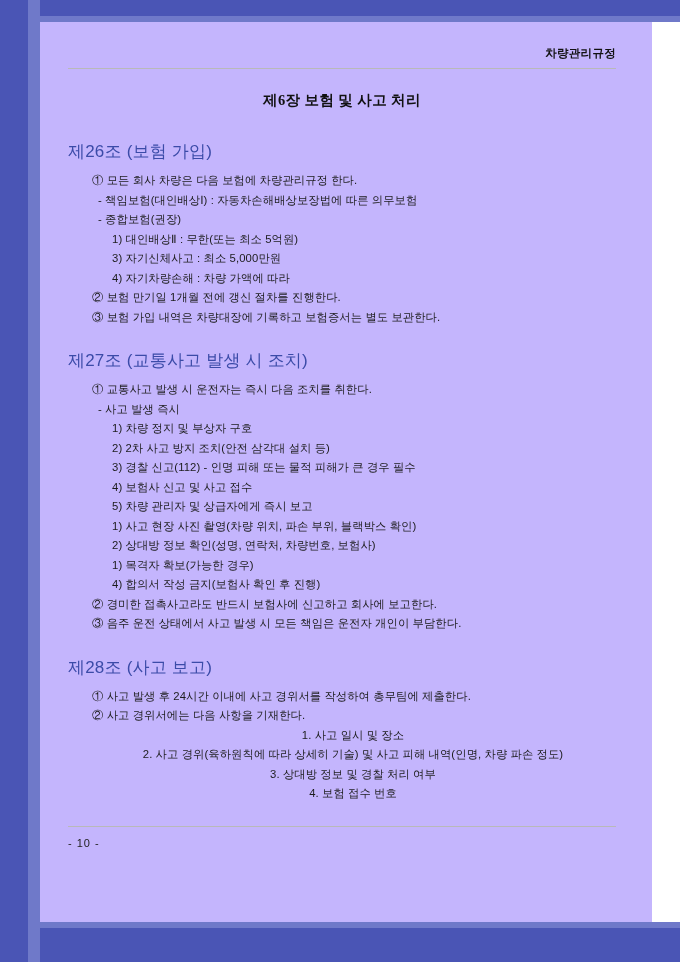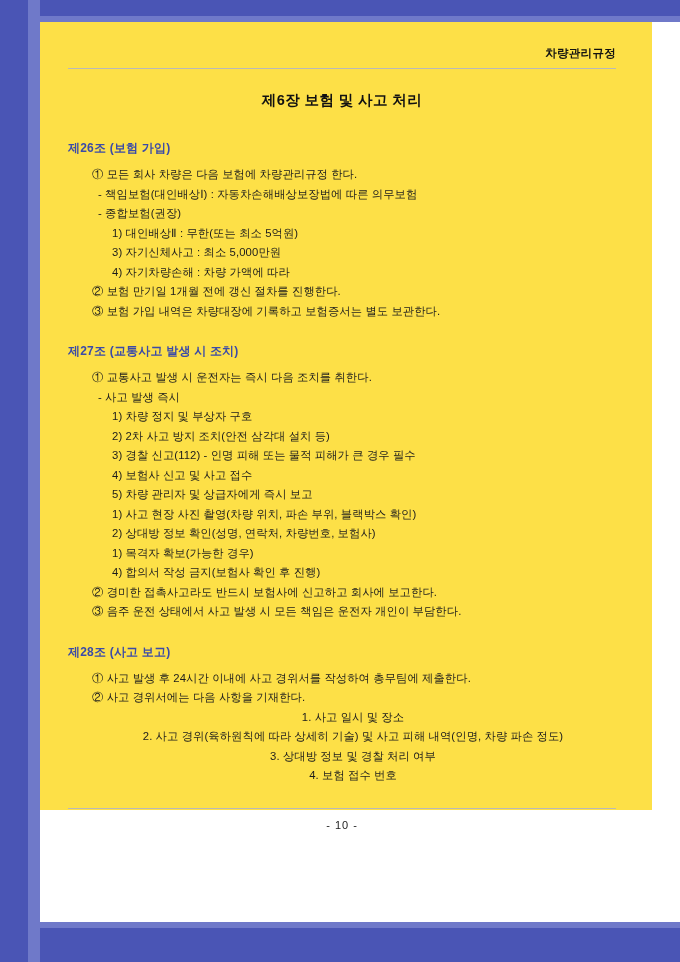--- a/index.html
+++ b/index.html
@@ -27,22 +27,22 @@
   .band-left { left: 0; top: 0; width: 28px; height: 962px; background: #4a55b5; }
   .band-left-inner { left: 28px; top: 0; width: 12px; height: 962px; background: #6f79c9; }
   .band-top-accent { left: 0; top: 16px; width: 680px; height: 6px; background: #6f79c9; }
   .band-bottom-accent { left: 0; bottom: 34px; width: 680px; height: 6px; background: #6f79c9; }
 
   .page {
     position: absolute;
     left: 40px;
     top: 22px;
     width: 612px;
-    height: 788px;
-    background: #fde047;
+    height: 900px;
+    background: #c4b5fd;
     z-index: 2;
   }
 
   .content {
     position: absolute;
     left: 28px;
     top: 24px;
     width: 548px;
   }
 
@@ -64,46 +64,46 @@
     margin-bottom: 10px;
   }
 
   .chapter-title {
     text-align: center;
     font-size: 14.5px;
     font-weight: bold;
     color: #111111;
     margin-bottom: 30px;
     letter-spacing: 0.4px;
+    font-family: Liberation Serif, serif;
   }
 
   .article {
     margin-bottom: 22px;
   }
   .article-heading {
-    font-size: 12px;
-    font-weight: bold;
+    font-size: 17px;
+    font-weight: normal;
     color: #3b4ba8;
     margin-bottom: 8px;
     letter-spacing: 0.2px;
   }
   .line {
     font-size: 11.3px;
     line-height: 19.5px;
     color: #1c1c1c;
     white-space: pre;
     letter-spacing: 0.1px;
   }
   .lvl1 { padding-left: 24px; }
   .lvl2 { padding-left: 30px; }
   .lvl3 { padding-left: 44px; }
   .lvl-num { padding-left: 22px; text-align: center; }
 
   .footer {
-    text-align: center;
     font-size: 11px;
     color: #222222;
     letter-spacing: 1px;
   }
 </style>
 </head>
 <body>
 
 <div class="band band-top"></div>
 <div class="band band-top-accent"></div>

